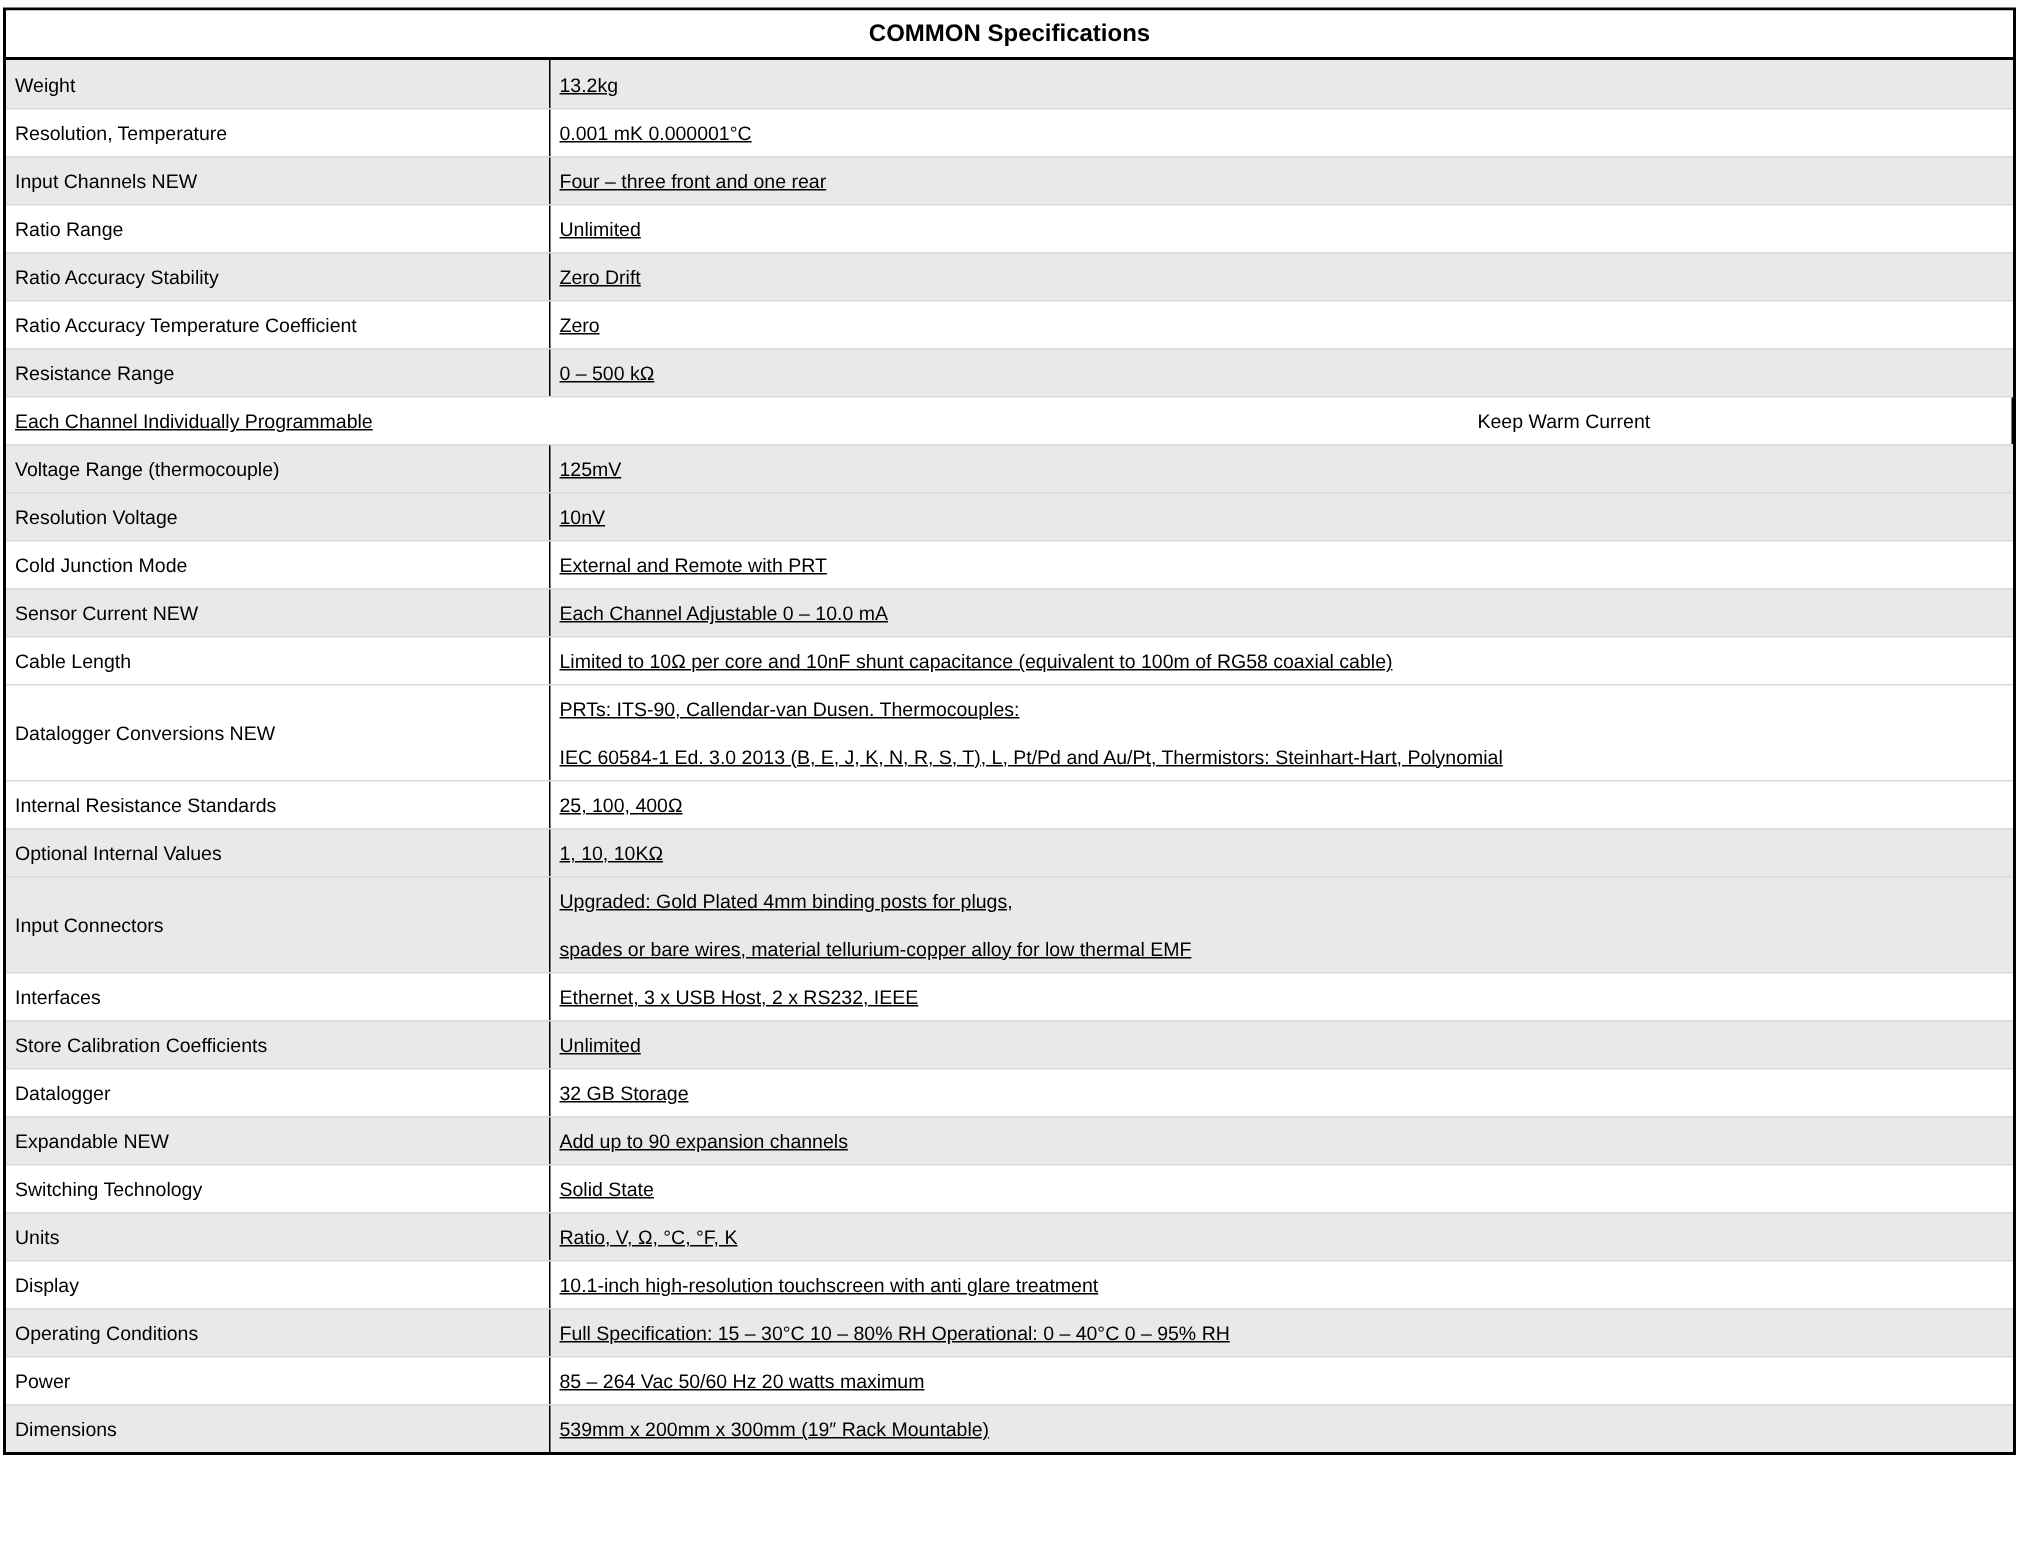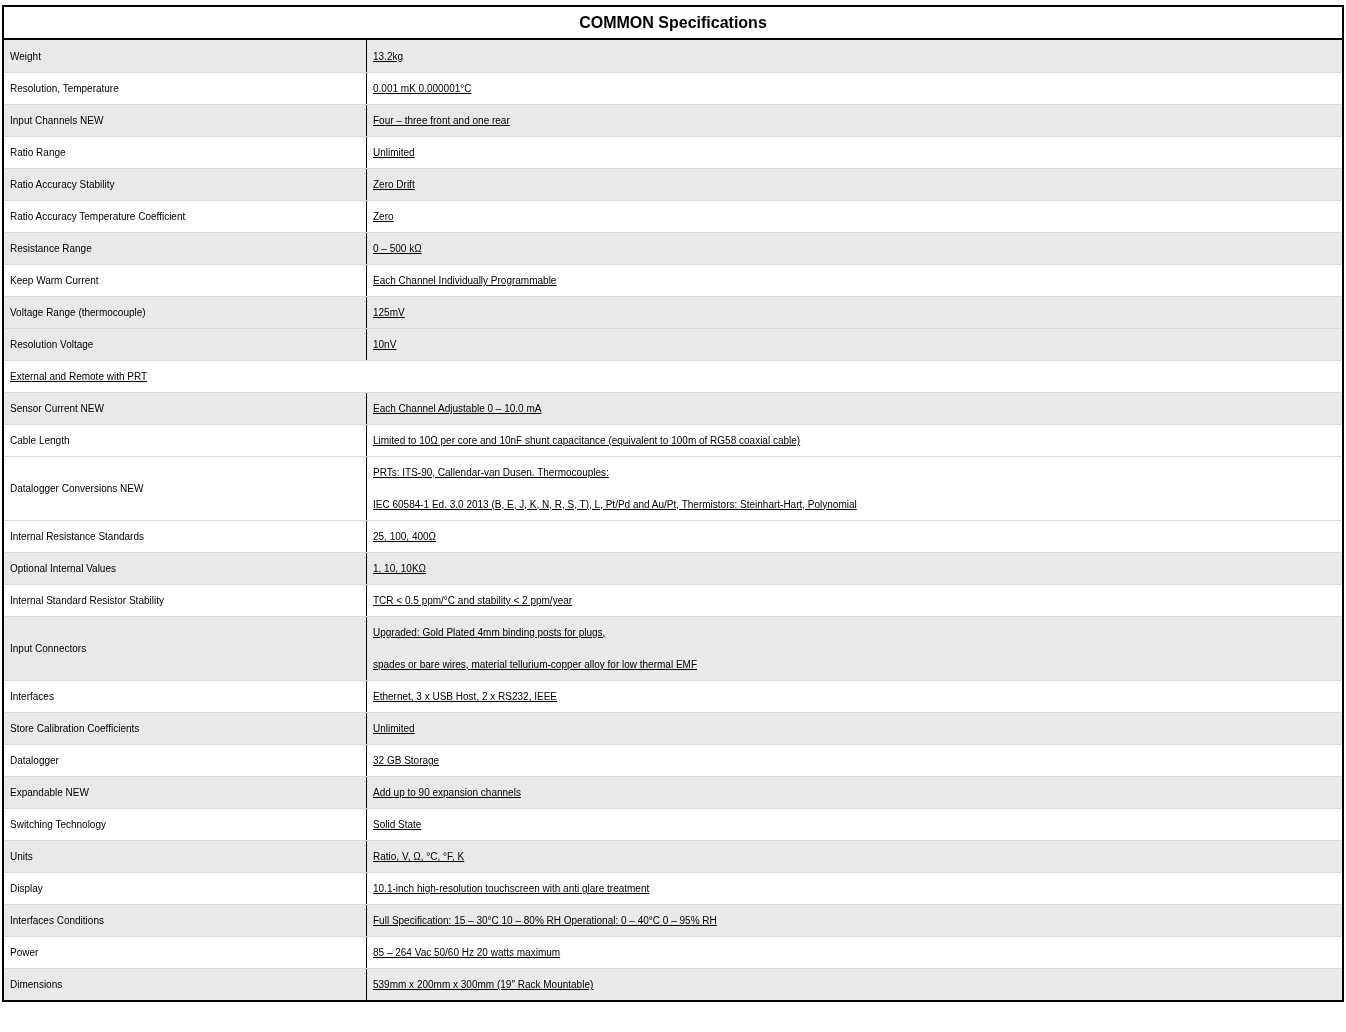--- a/index.html
+++ b/index.html
@@ -39,21 +39,21 @@
     height: 32px;
     background: #ffffff;
   }
   .row + .row {
     border-top: 1px solid #d9d9d9;
   }
   .row.tall { height: 64px; }
   .row.shaded { background: #e9e9e9; }
   .cell {
     box-sizing: border-box;
-    font-size: 10px;
+    font-size: 13px;
     overflow: hidden;
   }
   .cell.label {
     width: 363px;
     flex: 0 0 363px;
     border-right: 1px solid #000000;
     padding-left: 6px;
     display: flex;
     align-items: center;
   }
@@ -121,42 +121,43 @@
   </div>
 
   <div class="row shaded">
     <div class="cell label">Resistance Range</div>
     <div class="cell value">
             <div class="line">0 – 500 kΩ</div>
           </div>
   </div>
 
   <div class="row">
+    <div class="cell value">
+            <div class="line">Each Channel Individually Programmable</div>
+          </div>
     <div class="cell label">Keep Warm Current</div>
-    <div class="cell value">
-            <div class="line">Each Channel Individually Programmable</div>
-          </div>
   </div>
 
   <div class="row shaded">
     <div class="cell label">Voltage Range (thermocouple)</div>
     <div class="cell value">
             <div class="line">125mV</div>
           </div>
   </div>
 
 
   <div class="row shaded">
     <div class="cell label">Resolution Voltage</div>
     <div class="cell value">
             <div class="line">10nV</div>
           </div>
   </div>
 
   <div class="row">
+    <div class="cell label">Cold Junction Mode</div>
     <div class="cell value">
             <div class="line">External and Remote with PRT</div>
           </div>
   </div>
 
   <div class="row shaded">
     <div class="cell label">Sensor Current NEW</div>
     <div class="cell value">
             <div class="line">Each Channel Adjustable 0 – 10.0 mA</div>
           </div>
@@ -184,26 +185,20 @@
           </div>
   </div>
 
   <div class="row shaded">
     <div class="cell label">Optional Internal Values</div>
     <div class="cell value">
             <div class="line">1, 10, 10KΩ</div>
           </div>
   </div>
 
-  <div class="row">
-    <div class="cell label">Internal Standard Resistor Stability</div>
-    <div class="cell value">
-            <div class="line">TCR &lt; 0.5 ppm/°C and stability &lt; 2 ppm/year</div>
-          </div>
-  </div>
 
   <div class="row shaded tall">
     <div class="cell label">Input Connectors</div>
     <div class="cell value">
             <div class="line">Upgraded: Gold Plated 4mm binding posts for plugs,</div>
             <div class="line">spades or bare wires, material tellurium-copper alloy for low thermal EMF</div>
           </div>
   </div>
 
   <div class="row">
@@ -249,21 +244,21 @@
   </div>
 
   <div class="row">
     <div class="cell label">Display</div>
     <div class="cell value">
             <div class="line">10.1-inch high-resolution touchscreen with anti glare treatment</div>
           </div>
   </div>
 
   <div class="row shaded">
-    <div class="cell label">Interfaces Conditions</div>
+    <div class="cell label">Operating Conditions</div>
     <div class="cell value">
             <div class="line">Full Specification: 15 – 30°C 10 – 80% RH Operational: 0 – 40°C 0 – 95% RH</div>
           </div>
   </div>
 
   <div class="row">
     <div class="cell label">Power</div>
     <div class="cell value">
             <div class="line">85 – 264 Vac 50/60 Hz 20 watts maximum</div>
           </div>

